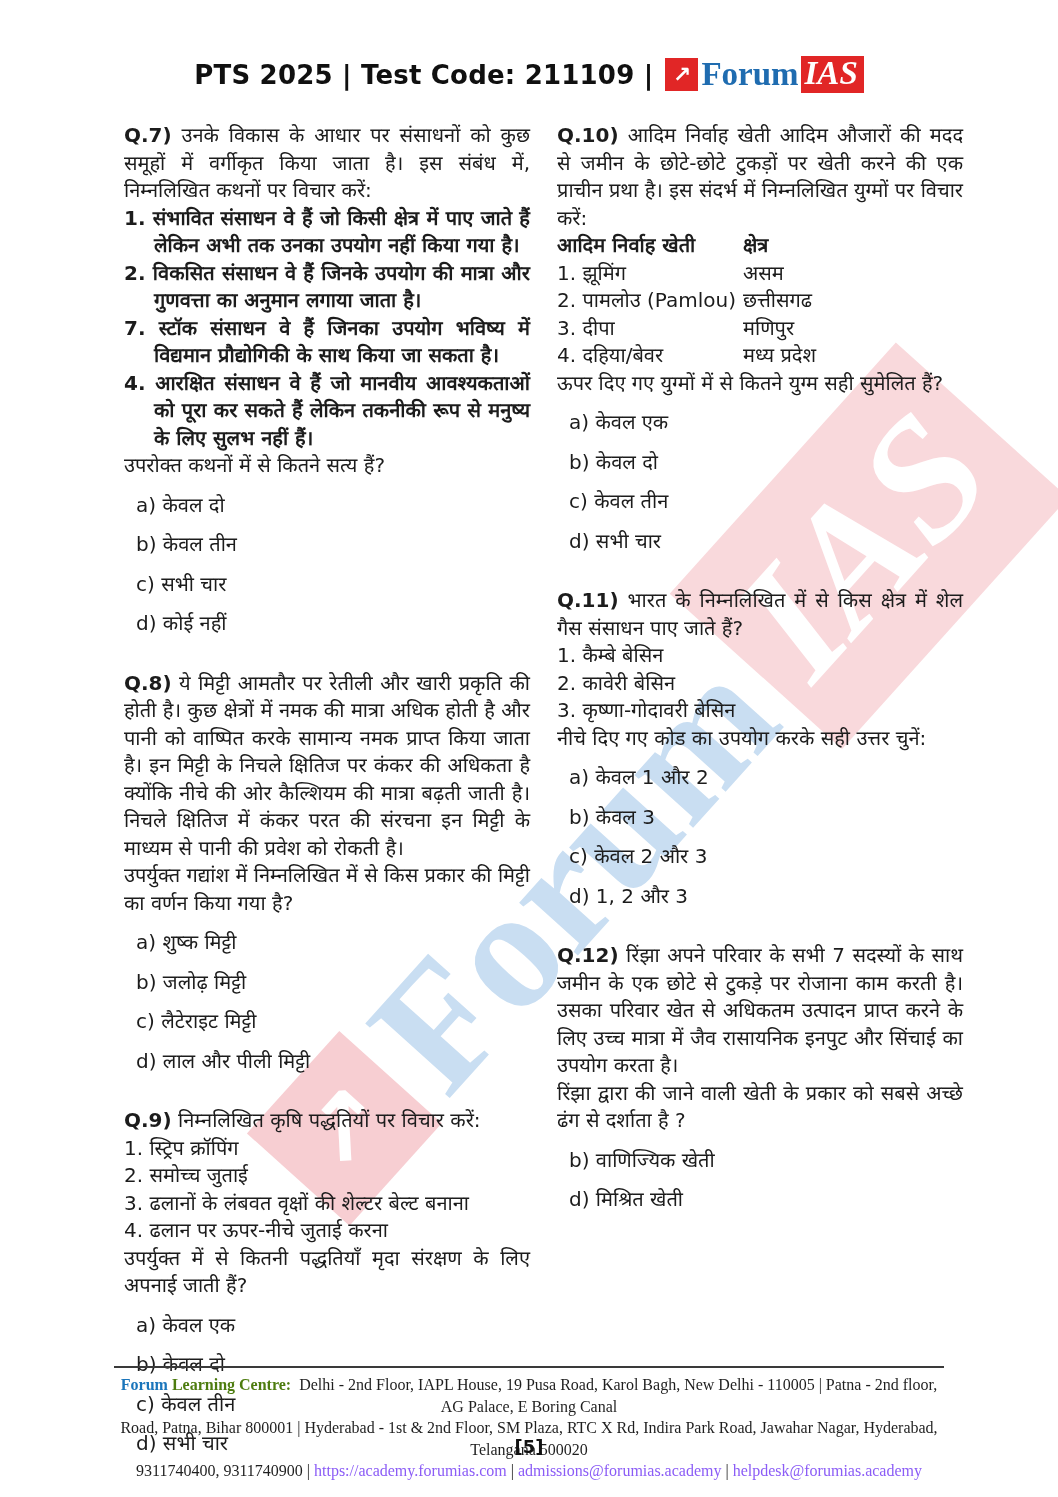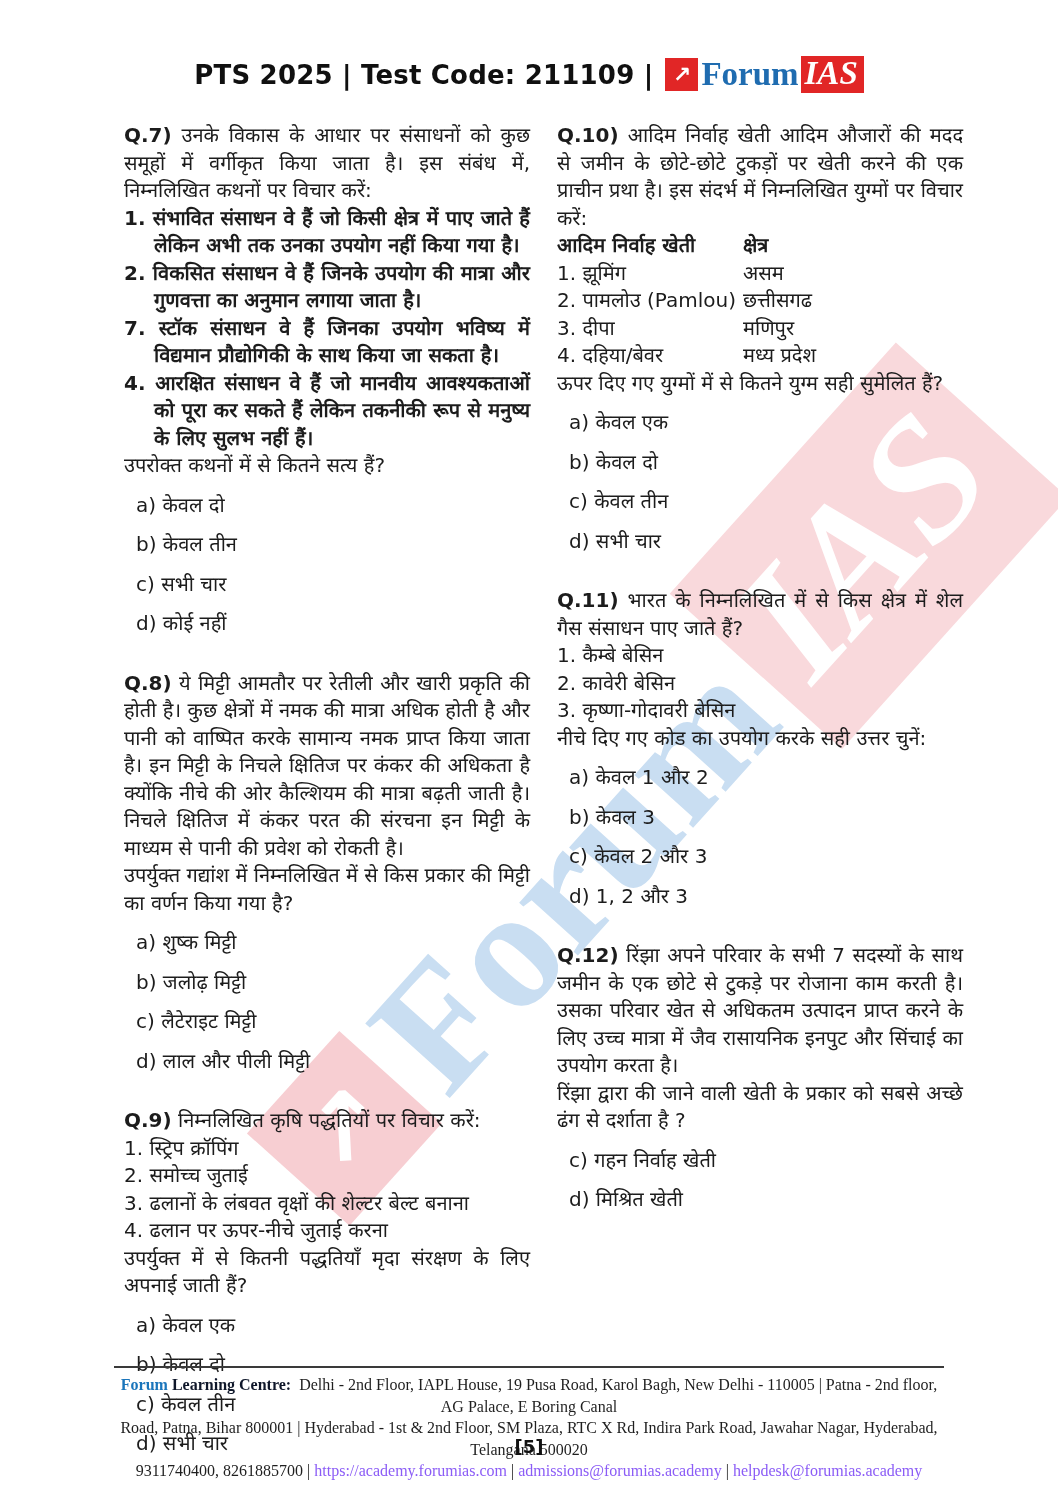--- a/index.html
+++ b/index.html
@@ -68,21 +68,21 @@
     position:absolute;top:1366px;left:114px;width:830px;
     border-top:2.5px solid #3a3a3a;z-index:1;
   }
   .footer{
     position:absolute;top:1374px;left:109px;width:840px;z-index:1;
     font-family:"Liberation Serif","DejaVu Serif",serif;
     font-size:16px;line-height:21.5px;color:#1f1f1f;text-align:center;
   }
   .footer p{margin:0;}
   .f-blue{color:#1a75bb;font-weight:bold;}
-  .f-red{color:#0f172a;font-weight:bold;}
+  .f-red{color:#4d7c0f;font-weight:bold;}
   .f-link{color:#8b5cf6;cursor:pointer;}
   .f-sep{color:#1f1f1f;}
   .page-number{
     position:absolute;top:1436px;left:0;width:100%;text-align:center;z-index:1;
     font-weight:bold;font-size:18px;color:#111;
   }
 </style>
 </head>
 <body>
 
@@ -173,32 +173,32 @@
       <p class="para">नीचे दिए गए कोड का उपयोग करके सही उत्तर चुनें:</p>
       <p class="option">a) केवल 1 और 2</p>
       <p class="option">b) केवल 3</p>
       <p class="option">c) केवल 2 और 3</p>
       <p class="option">d) 1, 2 और 3</p>
     </section>
 
     <section class="q">
       <p class="para"><b class="qlabel">Q.12)</b> <span>रिंझा अपने परिवार के सभी 7 सदस्यों के साथ जमीन के एक छोटे से टुकड़े पर रोजाना काम करती है। उसका परिवार खेत से अधिकतम उत्पादन प्राप्त करने के लिए उच्च मात्रा में जैव रासायनिक इनपुट और सिंचाई का उपयोग करता है।</span></p>
       <p class="para">रिंझा द्वारा की जाने वाली खेती के प्रकार को सबसे अच्छे ढंग से दर्शाता है ?</p>
-      <p class="option">c) गहन निर्वाह खेती</p>
+      <p class="option">b) वाणिज्यिक खेती</p>
       <p class="option">d) मिश्रित खेती</p>
     </section>
 
   </div>
 
   <div class="footer-rule"></div>
   <div class="footer">
     <p><span class="f-blue">Forum</span> <span class="f-red">Learning Centre:</span>&nbsp; <span>Delhi - 2nd Floor, IAPL House, 19 Pusa Road, Karol Bagh, New Delhi - 110005   |  Patna - 2nd floor, AG Palace, E Boring Canal</span></p>
     <p>Road, Patna, Bihar 800001   |  Hyderabad - 1st &amp; 2nd Floor, SM Plaza, RTC X Rd, Indira Park Road, Jawahar Nagar, Hyderabad, Telangana 500020</p>
     <p>
-      <span>9311740400, 8261885700</span>
+      <span>9311740400, 9311740900</span>
       <span class="f-sep">|</span>
       <a class="f-link">https://academy.forumias.com</a>
       <span class="f-sep">|</span>
       <a class="f-link">admissions@forumias.academy</a>
       <span class="f-sep">|</span>
       <a class="f-link">helpdesk@forumias.academy</a>
     </p>
   </div>
   <div class="page-number">[5]</div>
 

